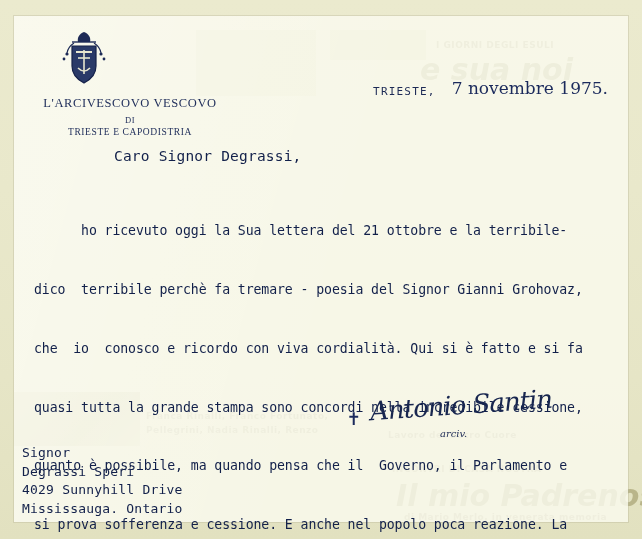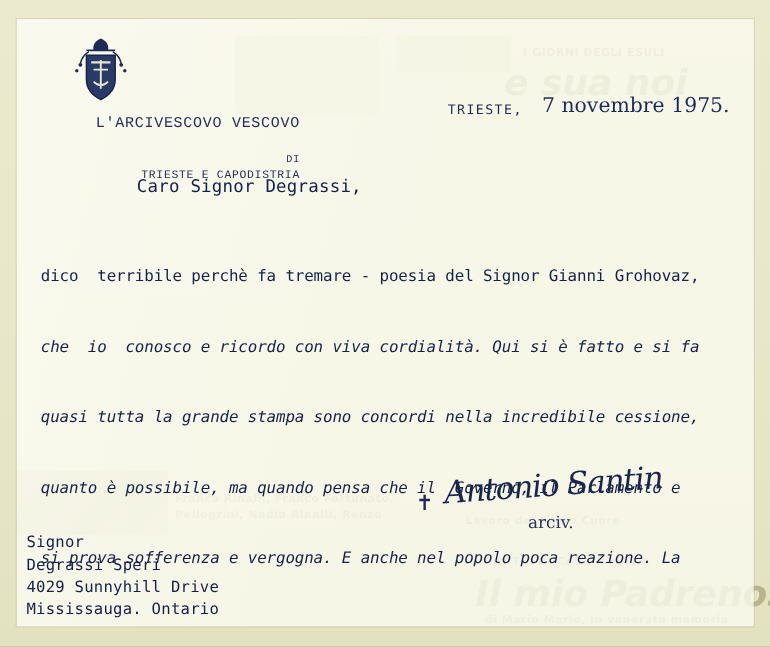--- a/index.html
+++ b/index.html
@@ -75,26 +75,26 @@
     height: 64px;
   }
   .crest svg { display: block; }
 
   
   .letterhead {
     position: absolute;
     left: 10px;
     top: 96px;
     width: 240px;
-    text-align: right;
-    font-family: Liberation Mono, monospace;
+    text-align: center;
+    font-family: Liberation Serif, serif;
     color: #22305c;
   }
   .lh-1 { font-size: 12.5px; letter-spacing: .6px; }
-  .lh-2 { font-size: 8.5px; letter-spacing: .6px; margin-top: 18px; }
+  .lh-2 { font-size: 8.5px; letter-spacing: .6px; margin-top: 4px; }
   .lh-3 { font-size: 9.5px; letter-spacing: .6px; margin-top: 2px; }
 
   
   .dateline {
     position: absolute;
     right: 34px;
     top: 78px;
     display: flex;
     align-items: flex-end;
     gap: 16px;
@@ -124,21 +124,21 @@
     position: absolute;
     left: 34px;
     top: 182px;
     width: 574px;
     font-size: 13.2px;
     line-height: 19.6px;
     letter-spacing: -0.1px;
     white-space: pre-wrap;
   }
   .body p { margin: 0; }
-  .body p + p { margin-top: 0; font-style: italic; }
+  .body p + p { margin-top: 0; }
 
   
   .signature {
     position: absolute;
     left: 348px;
     top: 392px;
     width: 210px;
     height: 58px;
   }
   .sig-cross {
@@ -157,21 +157,22 @@
     font-size: 26px;
     color: #18264f;
     transform: rotate(-4deg);
     letter-spacing: -1px;
   }
   .sig-title {
     position: absolute;
     left: 92px;
     top: 36px;
     font-family: "DejaVu Serif", serif;
-    font-size: 14px;
+    font-style: italic;
+    font-size: 10px;
     color: #28345c;
   }
 
   
   .address {
     position: absolute;
     left: 22px;
     top: 444px;
     font-size: 13px;
     line-height: 18.5px;
@@ -234,25 +235,26 @@
   </div>
 
   <div class="dateline">
     <span class="city">TRIESTE,</span>
     <span class="date">7 novembre 1975.</span>
   </div>
 
   <div class="salutation">Caro Signor Degrassi,</div>
 
   <div class="body">
+    <p>      ho ricevuto oggi la Sua lettera del 21 ottobre e la terribile-</p>
     <p>dico  terribile perchè fa tremare - poesia del Signor Gianni Grohovaz,</p>
     <p>che  io  conosco e ricordo con viva cordialità. Qui si è fatto e si fa</p>
     <p>quasi tutta la grande stampa sono concordi nella incredibile cessione,</p>
     <p>quanto è possibile, ma quando pensa che il  Governo, il Parlamento e</p>
-    <p>si prova sofferenza e vergogna. E anche nel popolo poca reazione. La</p>
+    <p>si prova sofferenza e cessione. E anche nel popolo poca reazione. La</p>
     
     
     
     
     
   </div>
 
   <div class="signature">
     <span class="sig-cross">✝</span>
     <span class="sig-name">Antonio Santin</span>

